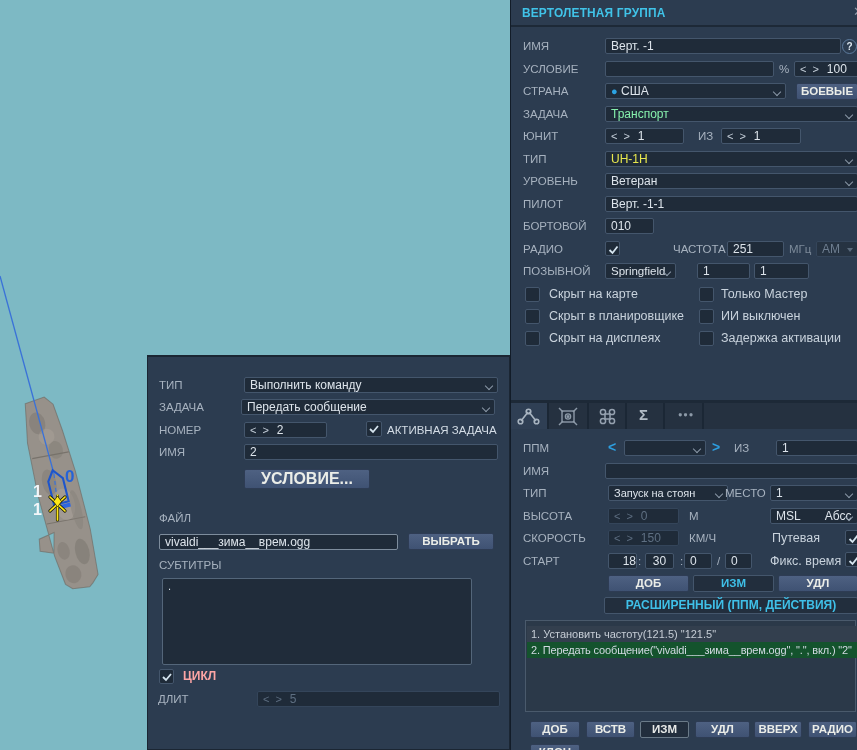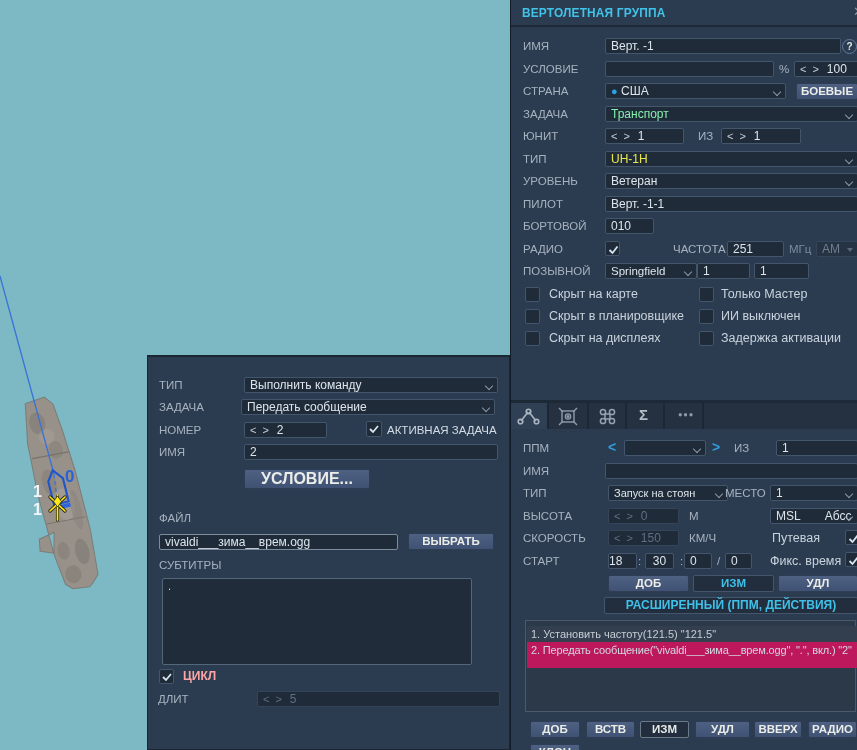--- a/index.html
+++ b/index.html
@@ -120,21 +120,21 @@
 <div class="cb" style="left:94px;top:241px;width:15px;height:15px">
       <svg class="ck" width="13" height="13">
         <path d="M2.5,7 L5.5,10 L10.5,3.5" stroke="#d5e4ee" stroke-width="1.8" fill="none"></path>
       </svg>
     </div>
 <div class="lb" style="left:162px;top:242px">ЧАСТОТА</div>
 <div class="f" style="left:216px;top:241px;width:57px">251</div>
 <div class="lb" style="left:278px;top:242px;color:#7c8a99">МГц</div>
 <div class="f dis" style="left:305px;top:241px;width:42px;color:#6e7e90;background:#263342">АМ<span style="position:absolute;right:4px;top:6px;width:0;height:0;border-left:3.5px solid transparent;border-right:3.5px solid transparent;border-top:4px solid #5a6a7c"></span></div>
 <div class="lb" style="left:12px;top:264px">ПОЗЫВНОЙ</div>
-<div class="f" style="left:94px;top:263px;width:92px;font-size:11.5px">Springfield<i class="cv"></i></div>
+<div class="f" style="left:94px;top:263px;width:71px;font-size:11.5px">Springfield<i class="cv"></i></div>
 <div class="f" style="left:186px;top:263px;width:53px">1</div>
 <div class="f" style="left:243px;top:263px;width:55px">1</div>
 
 <div class="cb" style="left:14px;top:287px"></div>
 <div class="lb cl" style="left:38px;top:287px">Скрыт на карте</div>
 <div class="cb" style="left:188px;top:287px"></div>
 <div class="lb cl" style="left:210px;top:287px">Только Мастер</div>
 <div class="cb" style="left:14px;top:309px"></div>
 <div class="lb cl" style="left:38px;top:309px">Скрыт в планировщике</div>
 <div class="cb" style="left:188px;top:309px"></div>
@@ -205,41 +205,41 @@
 <div class="lb" style="left:12px;top:531px">СКОРОСТЬ</div>
 <div class="f dis" style="left:97px;top:530px;width:71px"><span class="ar">&lt;&gt;</span>150</div>
 <div class="lb" style="left:178px;top:531px">КМ/Ч</div>
 <div class="lb cl" style="left:261px;top:531px">Путевая</div>
 <div class="cb" style="left:334px;top:530px;width:15px;height:15px">
       <svg class="ck" width="13" height="13">
         <path d="M2.5,7 L5.5,10 L10.5,3.5" stroke="#d5e4ee" stroke-width="1.8" fill="none"></path>
       </svg>
     </div>
 <div class="lb" style="left:12px;top:554px">СТАРТ</div>
-<div class="f" style="left:97px;top:553px;width:29px;text-align:left;padding:0">18</div>
+<div class="f" style="left:97px;top:553px;width:29px;text-align:right;padding:0">18</div>
 <div class="lb" style="left:127px;top:554px">:</div>
 <div class="f" style="left:134px;top:553px;width:29px;text-align:center;padding:0">30</div>
 <div class="lb" style="left:169px;top:554px">:</div>
 <div class="f" style="left:173px;top:553px;width:28px">0</div>
 <div class="lb" style="left:206px;top:554px">/</div>
 <div class="f" style="left:214px;top:553px;width:27px">0</div>
 <div class="lb cl" style="left:259px;top:554px">Фикс. время</div>
 <div class="cb" style="left:334px;top:552px;width:15px;height:15px">
       <svg class="ck" width="13" height="13">
         <path d="M2.5,7 L5.5,10 L10.5,3.5" stroke="#d5e4ee" stroke-width="1.8" fill="none"></path>
       </svg>
     </div>
 <div class="btn" style="left:97px;top:575px;width:81px">ДОБ</div>
 <div class="btnd" style="left:182px;top:575px;width:81px">ИЗМ</div>
 <div class="btn" style="left:267px;top:575px;width:80px">УДЛ</div>
 <div class="btnd" style="left:93px;top:597px;width:254px;font-size:12px">РАСШИРЕННЫЙ (ППМ, ДЕЙСТВИЯ)</div>
 
 <div class="abs" style="left:14px;top:620px;width:331px;height:92px;background:#2b3949;border:1px solid #4a5a6c;box-sizing:border-box">
 <div class="abs" style="left:1px;top:5px;width:327px;height:16px;background:#333f4e;color:#c6cdd6;font-size:11px;line-height:16px;padding-left:4px;white-space:nowrap;overflow:hidden">1. Установить частоту(121.5) "121.5"</div>
-<div class="abs" style="left:1px;top:21px;width:327px;height:26px;background:#be185d;color:#d2d9e2;font-size:11px;letter-spacing:-.15px;line-height:16px;padding-left:4px;white-space:nowrap;overflow:hidden">2. Передать сообщение("vivaldi___зима__врем.ogg", ".", вкл.) "2"</div>
+<div class="abs" style="left:1px;top:21px;width:327px;height:16px;background:#14532d;color:#d2d9e2;font-size:11px;letter-spacing:-.15px;line-height:16px;padding-left:4px;white-space:nowrap;overflow:hidden">2. Передать сообщение("vivaldi___зима__врем.ogg", ".", вкл.) "2"</div>
 </div>
 
 <div class="btn" style="left:19px;top:721px;width:50px">ДОБ</div>
 <div class="btn" style="left:75px;top:721px;width:49px">ВСТВ</div>
 <div class="btnd" style="left:129px;top:721px;width:49px;color:#e8eae8;border-color:#6a7a88">ИЗМ</div>
 <div class="btn" style="left:184px;top:721px;width:55px">УДЛ</div>
 <div class="btn" style="left:243px;top:721px;width:48px">ВВЕРХ</div>
 <div class="btn" style="left:297px;top:721px;width:49px">РАДИО</div>
 <div class="btn" style="left:19px;top:744px;width:50px">КЛОН</div>
 </div>

